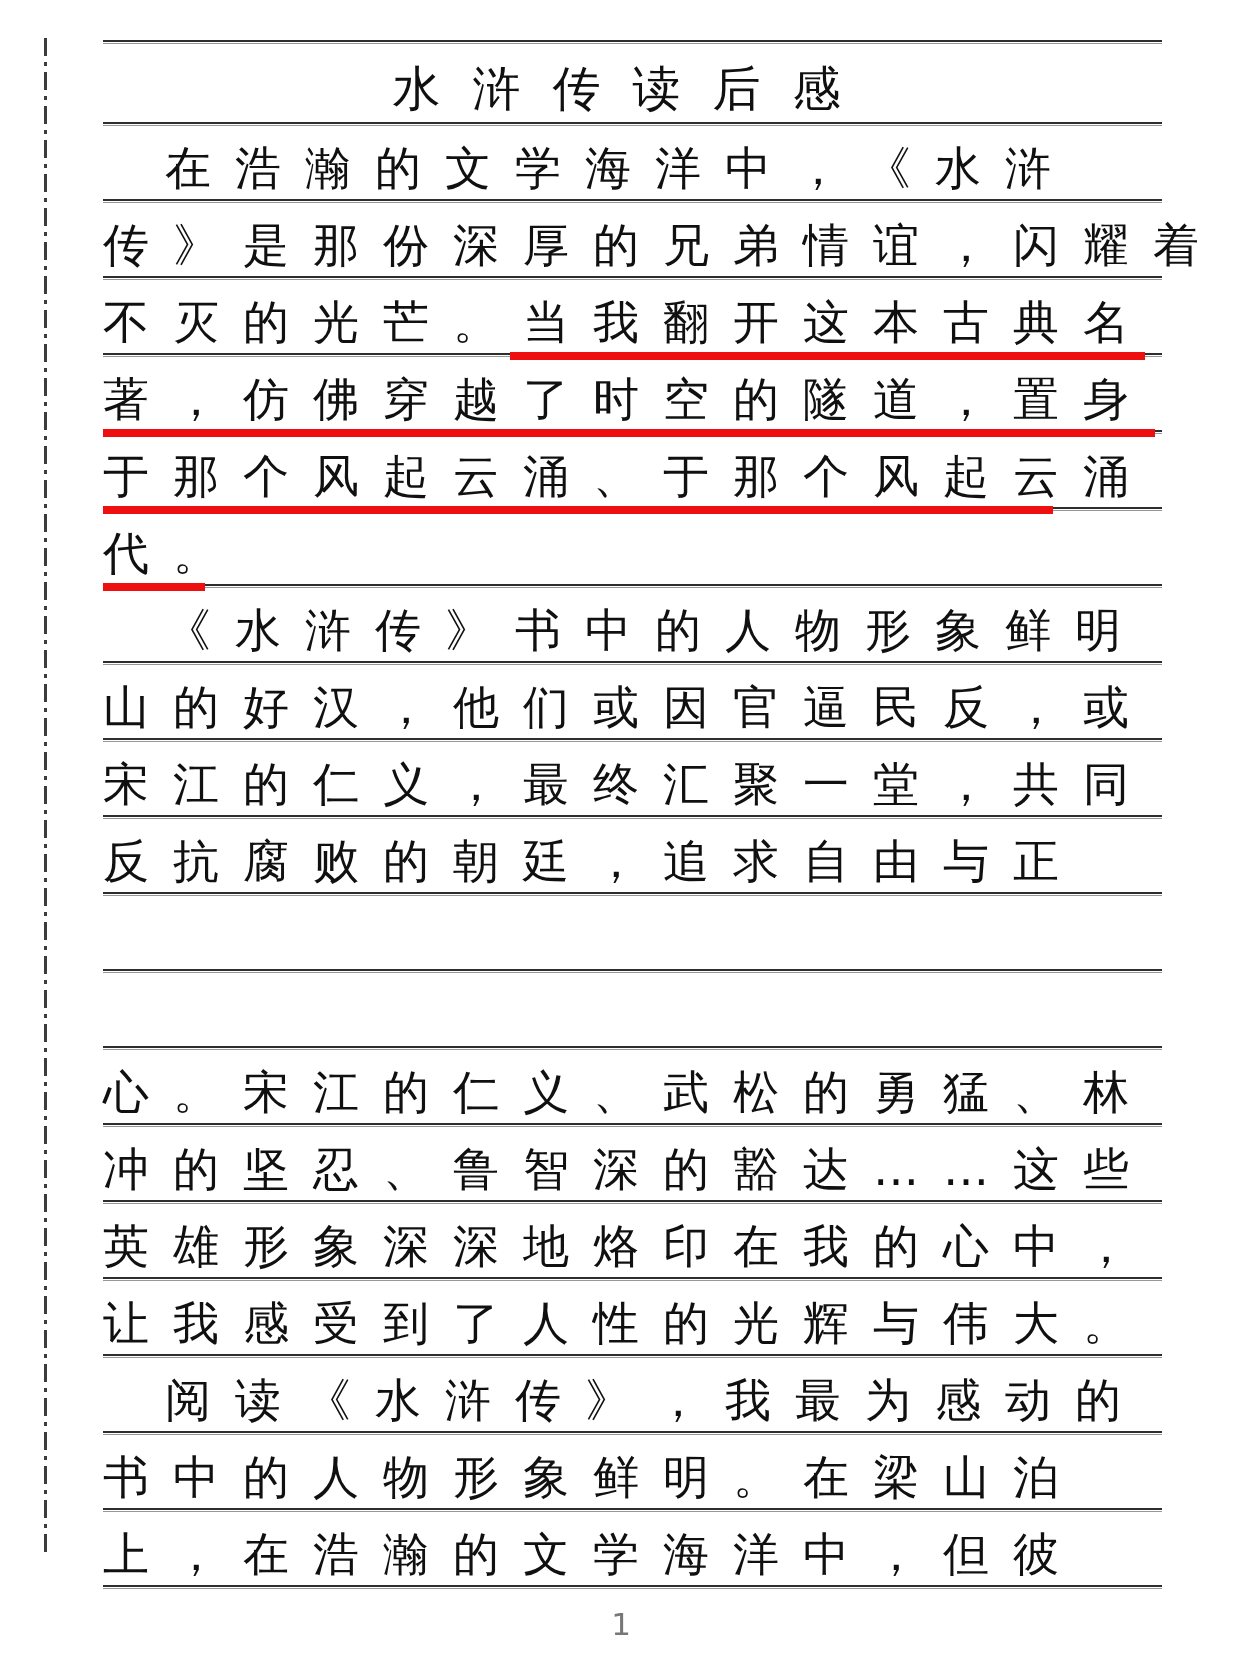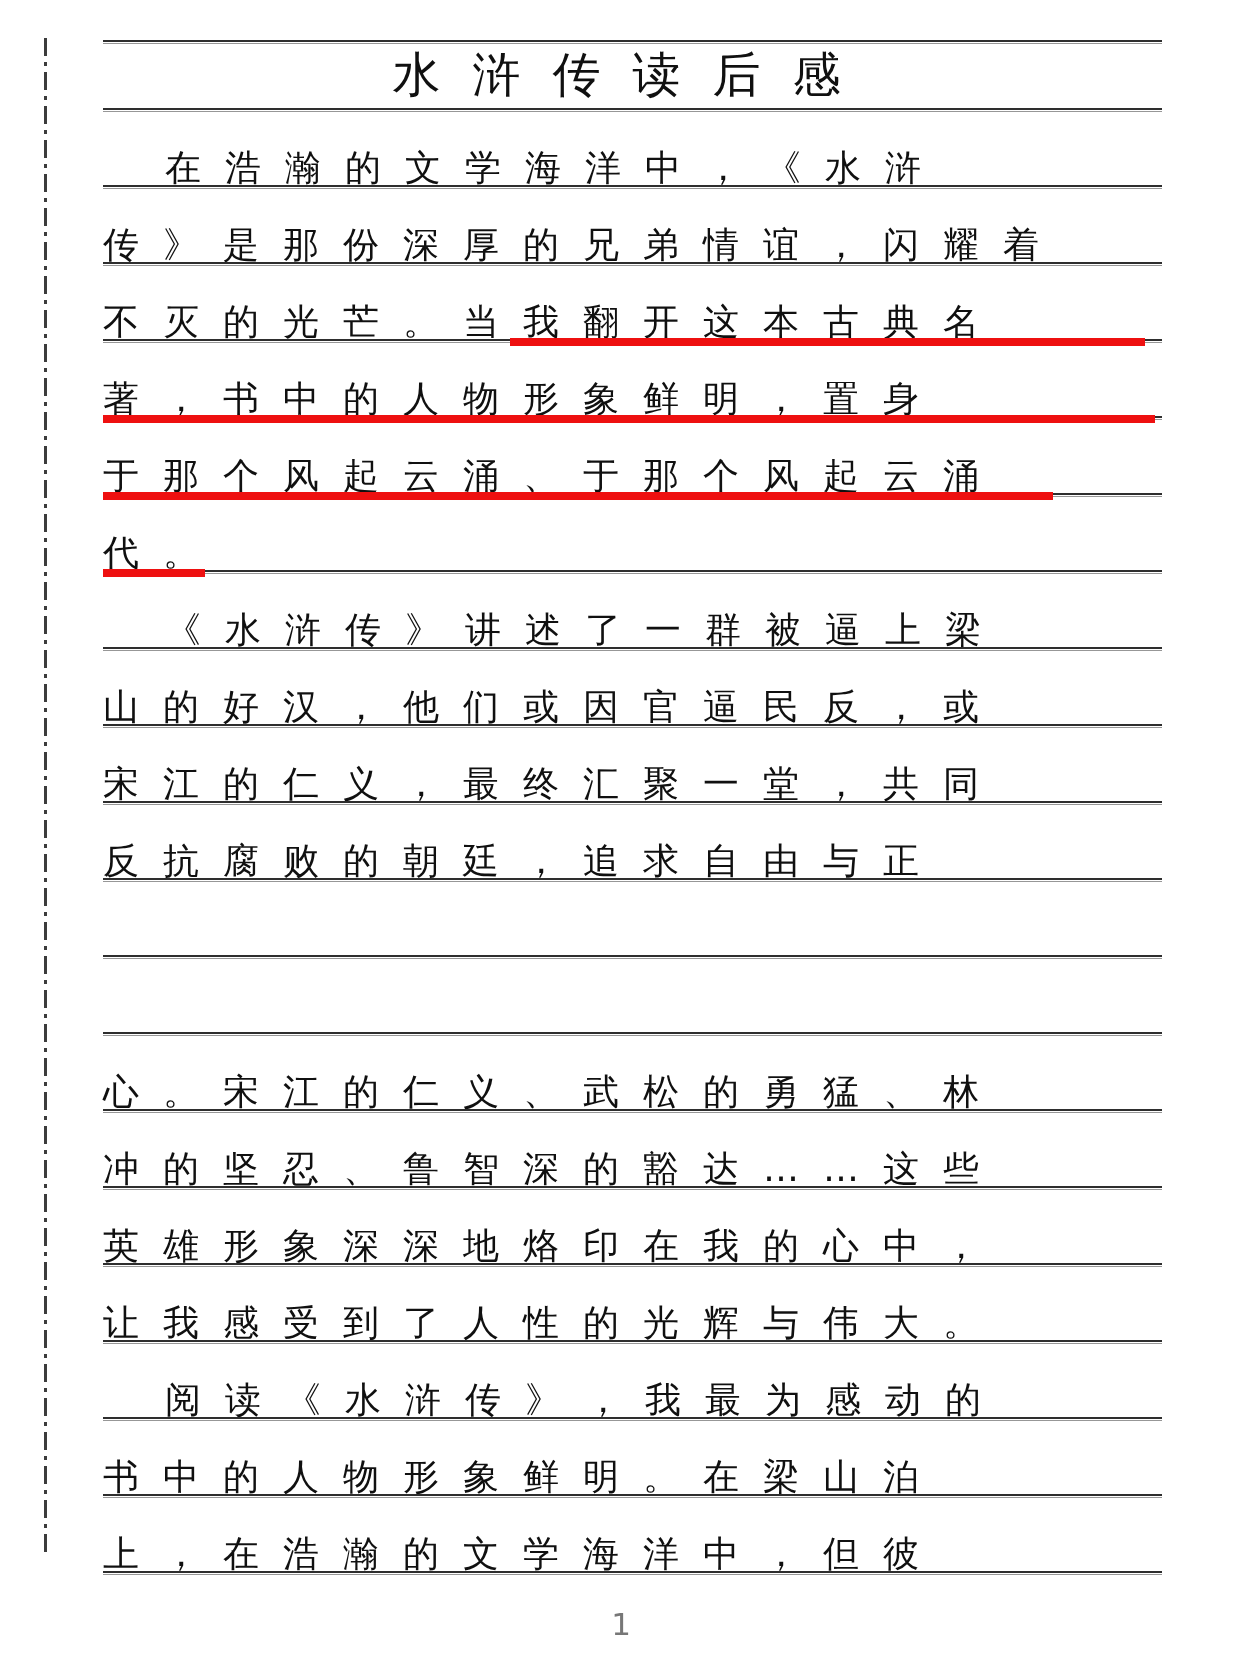--- a/index.html
+++ b/index.html
@@ -41,28 +41,28 @@
     position:absolute;left:0;right:0;bottom:-4px;height:5px;
     background:linear-gradient(to bottom,
       var(--rule-dark) 0, var(--rule-dark) 2px,
       #ffffff 2px, #ffffff 3px,
       var(--rule-light) 3px, var(--rule-light) 4px,
       transparent 4px);
     pointer-events:none;
   }
   .toprule .rule{bottom:auto;top:0;}
   .handtext{
-    position:absolute;left:0;bottom:0;
-    font-size:36px;line-height:1;
+    position:absolute;left:0;bottom:9px;
+    font-size:46px;line-height:1;
     letter-spacing:24px;
     white-space:nowrap;
     color:var(--ink);
   }
   .row.indent .handtext{left:62px;}
-  .title-row{position:relative;height:69px;}
+  .title-row{position:relative;height:83px;}
   .title-row .handtext{
     left:50%;transform:translateX(-50%);
     bottom:11px;
     font-size:48px;
     letter-spacing:32px;
   }
   .red-mark{
     position:absolute;bottom:-6px;height:8px;
     background:var(--red);
     z-index:2;
@@ -97,36 +97,36 @@
       <div class="row">
         <div class="handtext">传》是那份深厚的兄弟情谊，闪耀着</div>
         <div class="rule"></div>
       </div>
       <div class="row">
         <div class="handtext">不灭的光芒。当我翻开这本古典名</div>
         <div class="rule"></div>
         <div class="red-mark" style="left: 38.4%; width: 60%;"></div>
       </div>
       <div class="row">
-        <div class="handtext">著，书中的人物形象鲜明，置身</div>
+        <div class="handtext">著，仿佛穿越了时空的隧道，置身</div>
         <div class="rule"></div>
         <div class="red-mark" style="left: 0%; width: 99.3%;"></div>
       </div>
       <div class="row">
         <div class="handtext">于那个风起云涌、于那个风起云涌</div>
         <div class="rule"></div>
         <div class="red-mark" style="left: 0%; width: 89.7%;"></div>
       </div>
       <div class="row">
         <div class="handtext">代。</div>
         <div class="rule"></div>
         <div class="red-mark" style="left: 0%; width: 9.6%;"></div>
       </div>
       <div class="row indent">
-        <div class="handtext">《水浒传》讲述了一群被逼上梁</div>
+        <div class="handtext">《水浒传》书中的人物形象鲜明</div>
         <div class="rule"></div>
       </div>
       <div class="row">
         <div class="handtext">山的好汉，他们或因官逼民反，或</div>
         <div class="rule"></div>
       </div>
       <div class="row">
         <div class="handtext">宋江的仁义，最终汇聚一堂，共同</div>
         <div class="rule"></div>
       </div>

